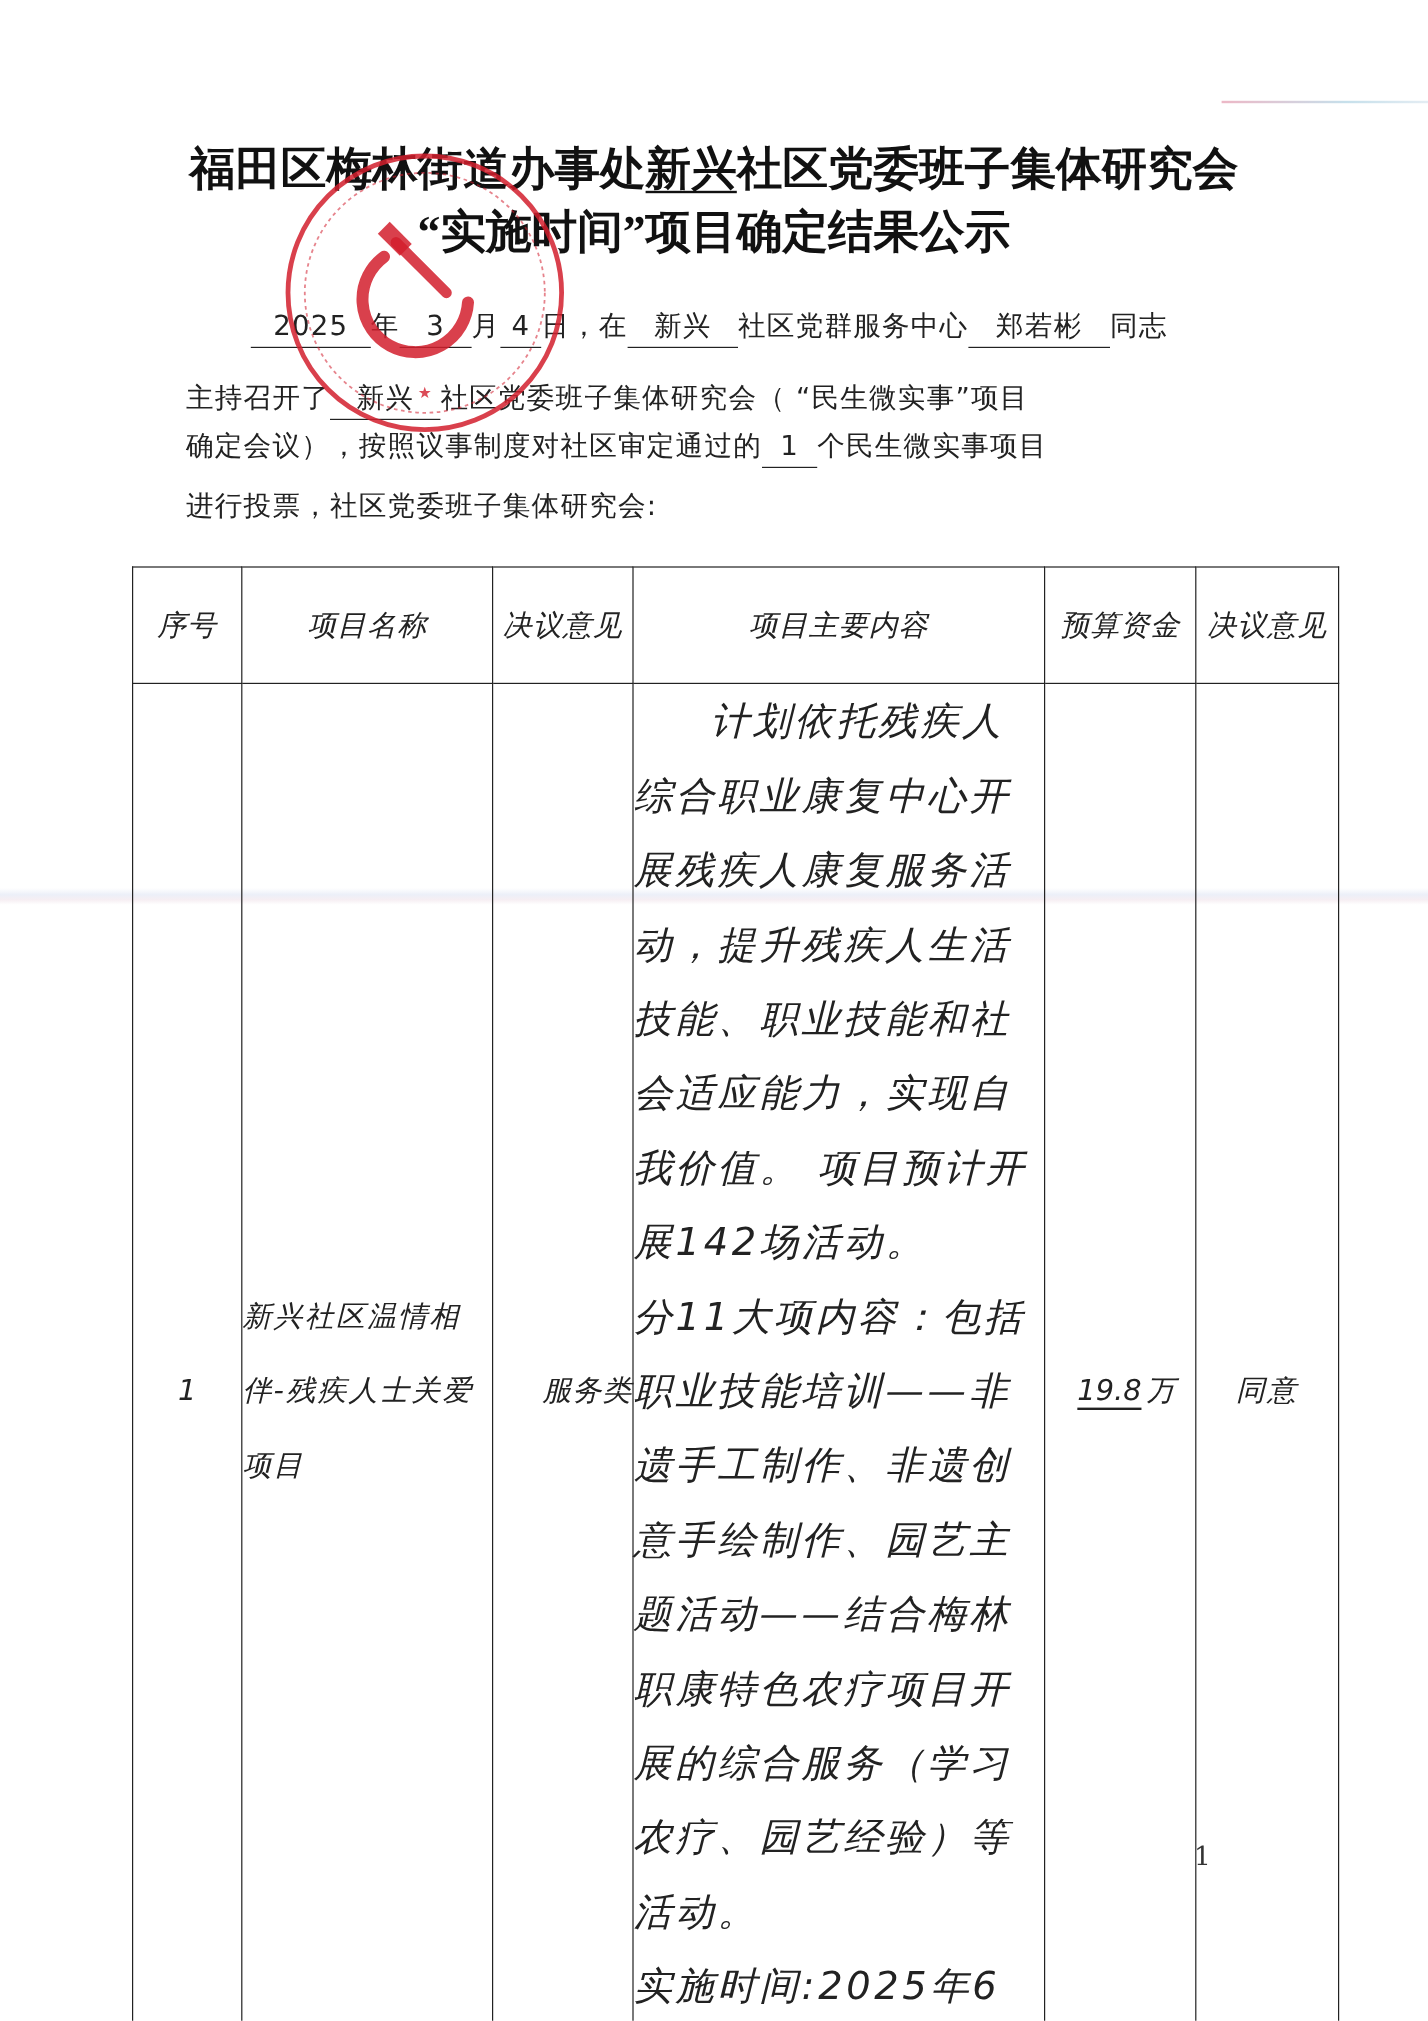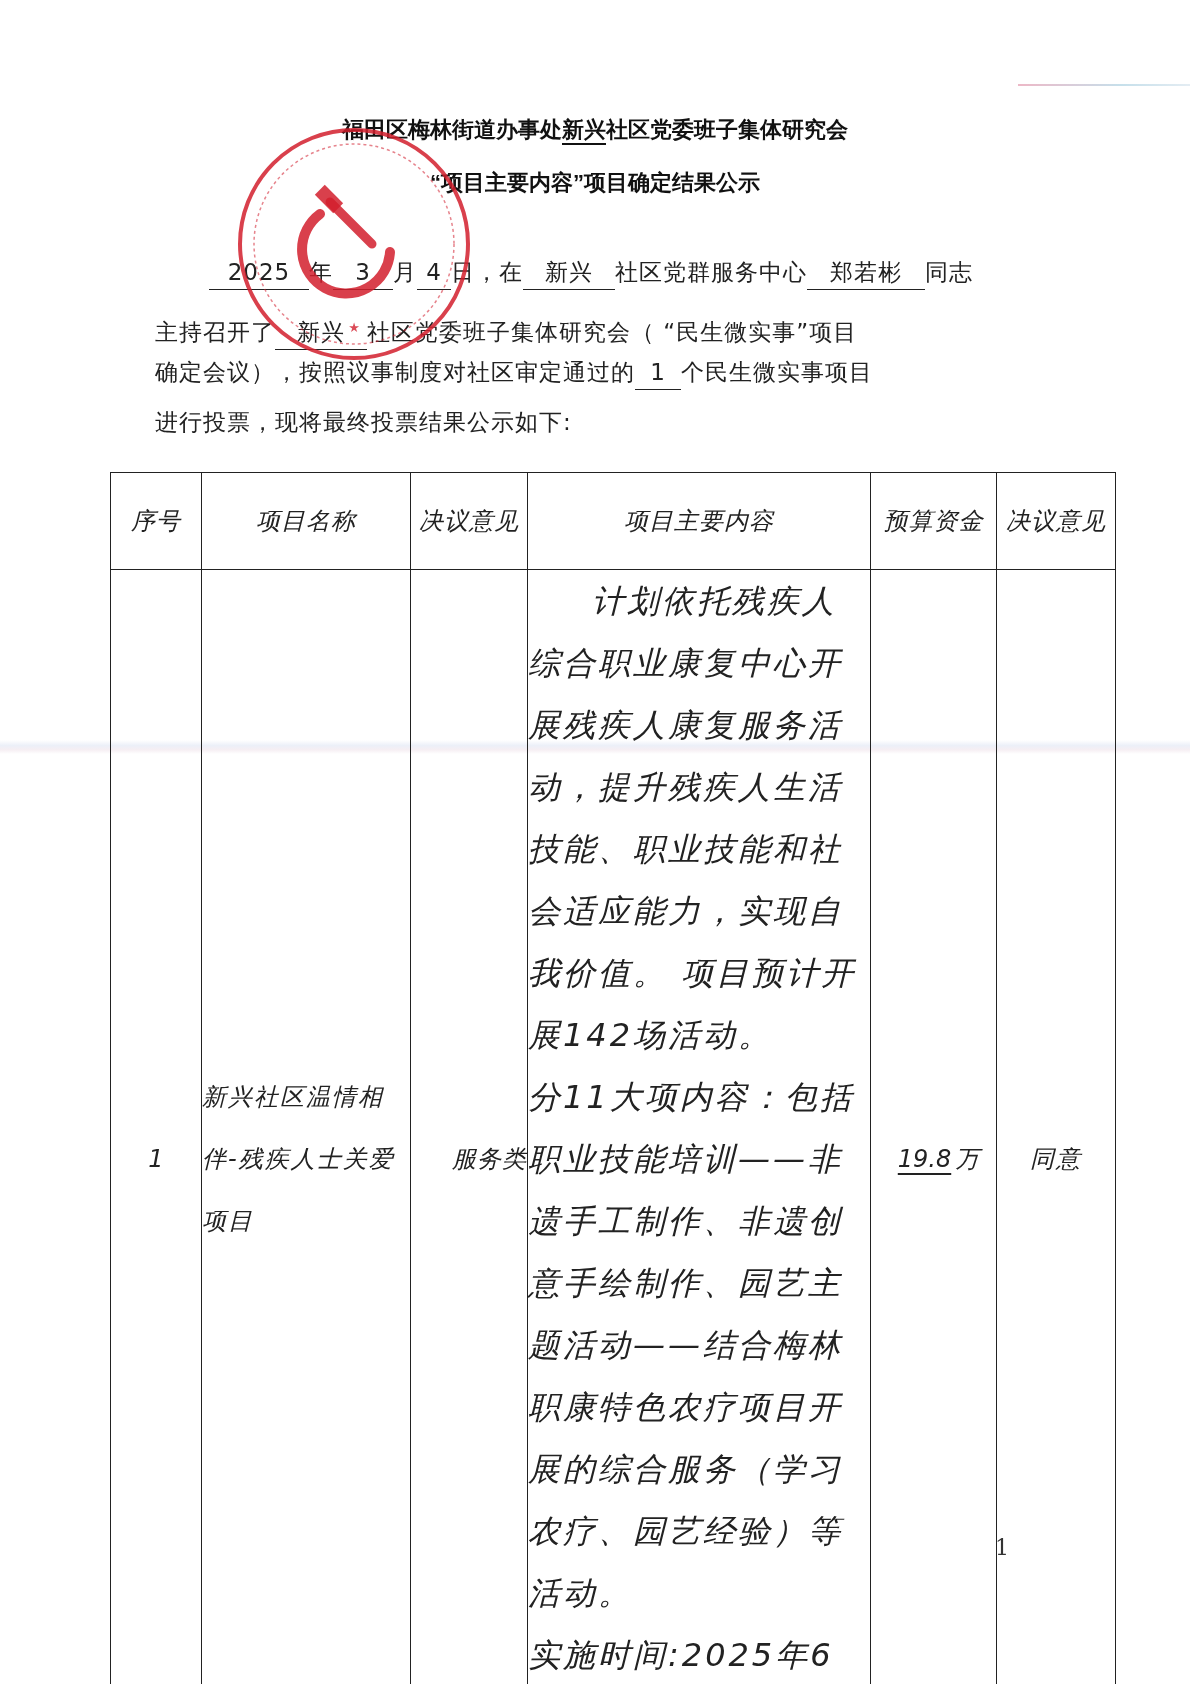--- a/index.html
+++ b/index.html
@@ -12,22 +12,22 @@
     position: absolute; left: 1018px; top: 84px; width: 172px; height: 2px;
     background: linear-gradient(90deg, #e8a6b8, #b8d8e6 60%, #dde8f0);
     opacity: .8;
   }
   .scan-band {
     position: absolute; left: 0; top: 740px; width: 1190px; height: 14px;
     background: linear-gradient(180deg, rgba(200,210,235,0) 0%, rgba(200,210,235,.35) 40%, rgba(225,200,215,.3) 70%, rgba(200,210,235,0) 100%);
   }
   .title {
     position: absolute; left: 0; width: 1190px; text-align: center;
-    font-family: Liberation Sans, sans-serif;
-    font-weight: bold; font-size: 22px; letter-spacing: 0px; color: #111;
+    font-family: Liberation Serif, serif;
+    font-weight: bold; font-size: 38px; letter-spacing: 0px; color: #111;
   }
   .title.l1 { top: 115px; }
   .title.l2 { top: 168px; }
   .u { text-decoration: underline; text-decoration-thickness: 2px; text-underline-offset: 6px; }
   .para {
     position: absolute; left: 155px; width: 925px;
     font-size: 23px; line-height: 50px; color: #222;
     font-family: "DejaVu Sans", "Liberation Sans", sans-serif; font-weight: normal;
     letter-spacing: 1px;
   }
@@ -64,32 +64,32 @@
 </style>
 </head>
 <body>
 
 <div class="scan-line-top"></div>
 <div class="scan-band"></div>
 
 <div class="title l1">
   <span>福田区梅林街道办事处</span><span class="u">新兴</span><span>社区党委班子集体研究会</span>
 </div>
-<div class="title l2">“项目主要内容”项目确定结果公示</div>
+<div class="title l2">“实施时间”项目确定结果公示</div>
 
 <div class="para" style="top:247px;">
   <span style="display:inline-block;width:54px;"></span><span class="fill" style="width:100px;">2025</span><span>年</span><span class="fill" style="width:60px;">3</span><span>月</span><span class="fill" style="width:34px;">4</span><span>日，在</span><span class="fill" style="width:92px;">新兴</span><span>社区党群服务中心</span><span class="fill" style="width:118px;">郑若彬</span><span>同志</span>
 </div>
 <div class="para" style="top:307px;">
   <span>主持召开了</span><span class="fill" style="width:92px;">新兴</span><span>社区党委班子集体研究会（ “民生微实事”项目</span>
 </div>
 <div class="para" style="top:347px;">
   <span>确定会议），按照议事制度对社区审定通过的</span><span class="fill" style="width:46px;">1</span><span>个民生微实事项目</span>
 </div>
-<div class="para" style="top:397px;">进行投票，现将最终投票结果公示如下:</div>
+<div class="para" style="top:397px;">进行投票，社区党委班子集体研究会:</div>
 
 <div class="stamp">
   <svg width="224" height="224" viewBox="0 0 224 224">
     <circle cx="112" cy="112" r="100" fill="none" stroke="rgba(210,30,45,.55)" stroke-width="1.5" stroke-dasharray="3 3"></circle>
     <path d="M78 82 A44 44 0 1 0 148 120" fill="none" stroke="rgba(210,30,45,.85)" stroke-width="10" stroke-linecap="round"></path>
     <path d="M88 70 L130 112" stroke="rgba(210,30,45,.85)" stroke-width="9" stroke-linecap="round"></path>
     <rect x="74" y="60" width="26" height="14" transform="rotate(45 87 67)" fill="rgba(210,30,45,.85)"></rect>
     <text x="112" y="200" font-size="13" text-anchor="middle" fill="rgba(210,30,45,.8)" font-family="DejaVu Sans, sans-serif">★</text>
   </svg>
 </div>

